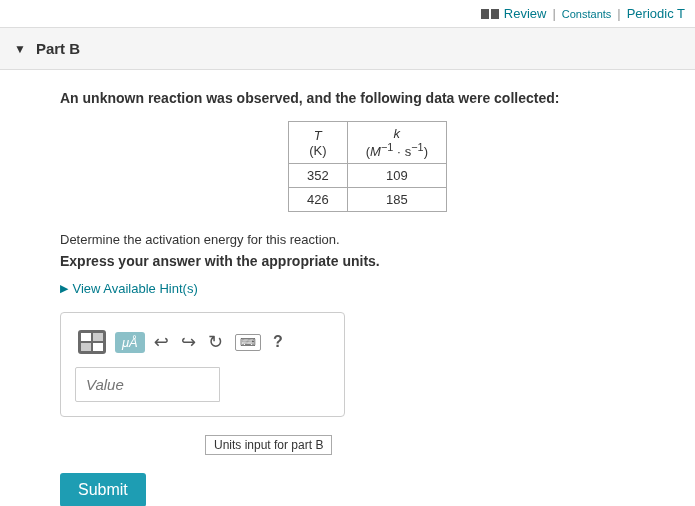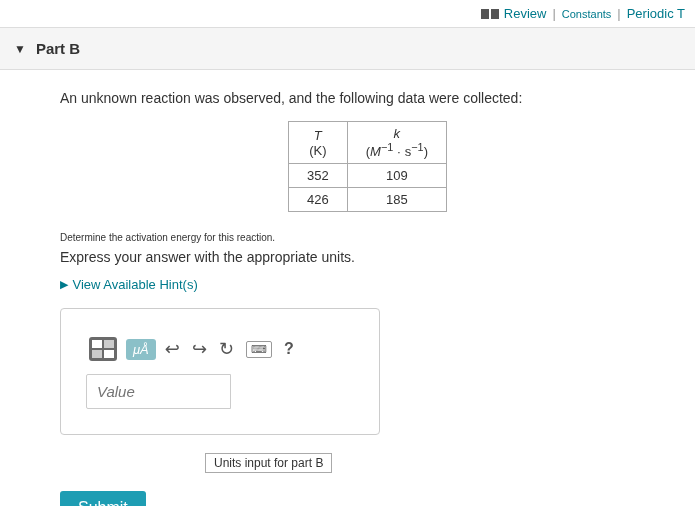--- a/index.html
+++ b/index.html
@@ -51,20 +51,21 @@
 
     
     .content {
       padding: 18px 20px 20px 60px;
     }
 
     .question-text {
       font-size: 14px;
       margin-bottom: 12px;
       line-height: 1.5;
+      font-weight: bold;
     }
 
     
     .data-table-wrap {
       display: flex;
       justify-content: center;
       margin-bottom: 12px;
     }
     .data-table {
       border-collapse: collapse;
@@ -74,27 +75,27 @@
       border: 1px solid #aaa;
       padding: 4px 18px;
       text-align: center;
     }
     .data-table th {
       background: #fff;
       font-weight: normal;
     }
 
     .determine-text {
-      font-size: 10px;
+      font-size: 13px;
       margin-bottom: 6px;
       margin-top: 20px;
     }
     .express-text {
       font-size: 14px;
-      font-weight: normal;
+      font-weight: bold;
       margin-bottom: 12px;
     }
 
     .hint-link {
       color: #007a8c;
       font-size: 13px;
       cursor: pointer;
       display: flex;
       align-items: center;
       margin-bottom: 16px;
@@ -103,22 +104,22 @@
     .hint-link .hint-arrow {
       margin-right: 4px;
       font-size: 11px;
       color: #007a8c;
     }
 
     
     .widget-box {
       border: 1px solid #ccc;
       border-radius: 4px;
-      width: 320px;
-      padding: 25px;
+      width: 285px;
+      padding: 14px;
       margin-bottom: 14px;
     }
 
     .widget-toolbar {
       display: flex;
       align-items: center;
       gap: 6px;
       margin-bottom: 10px;
     }
 

